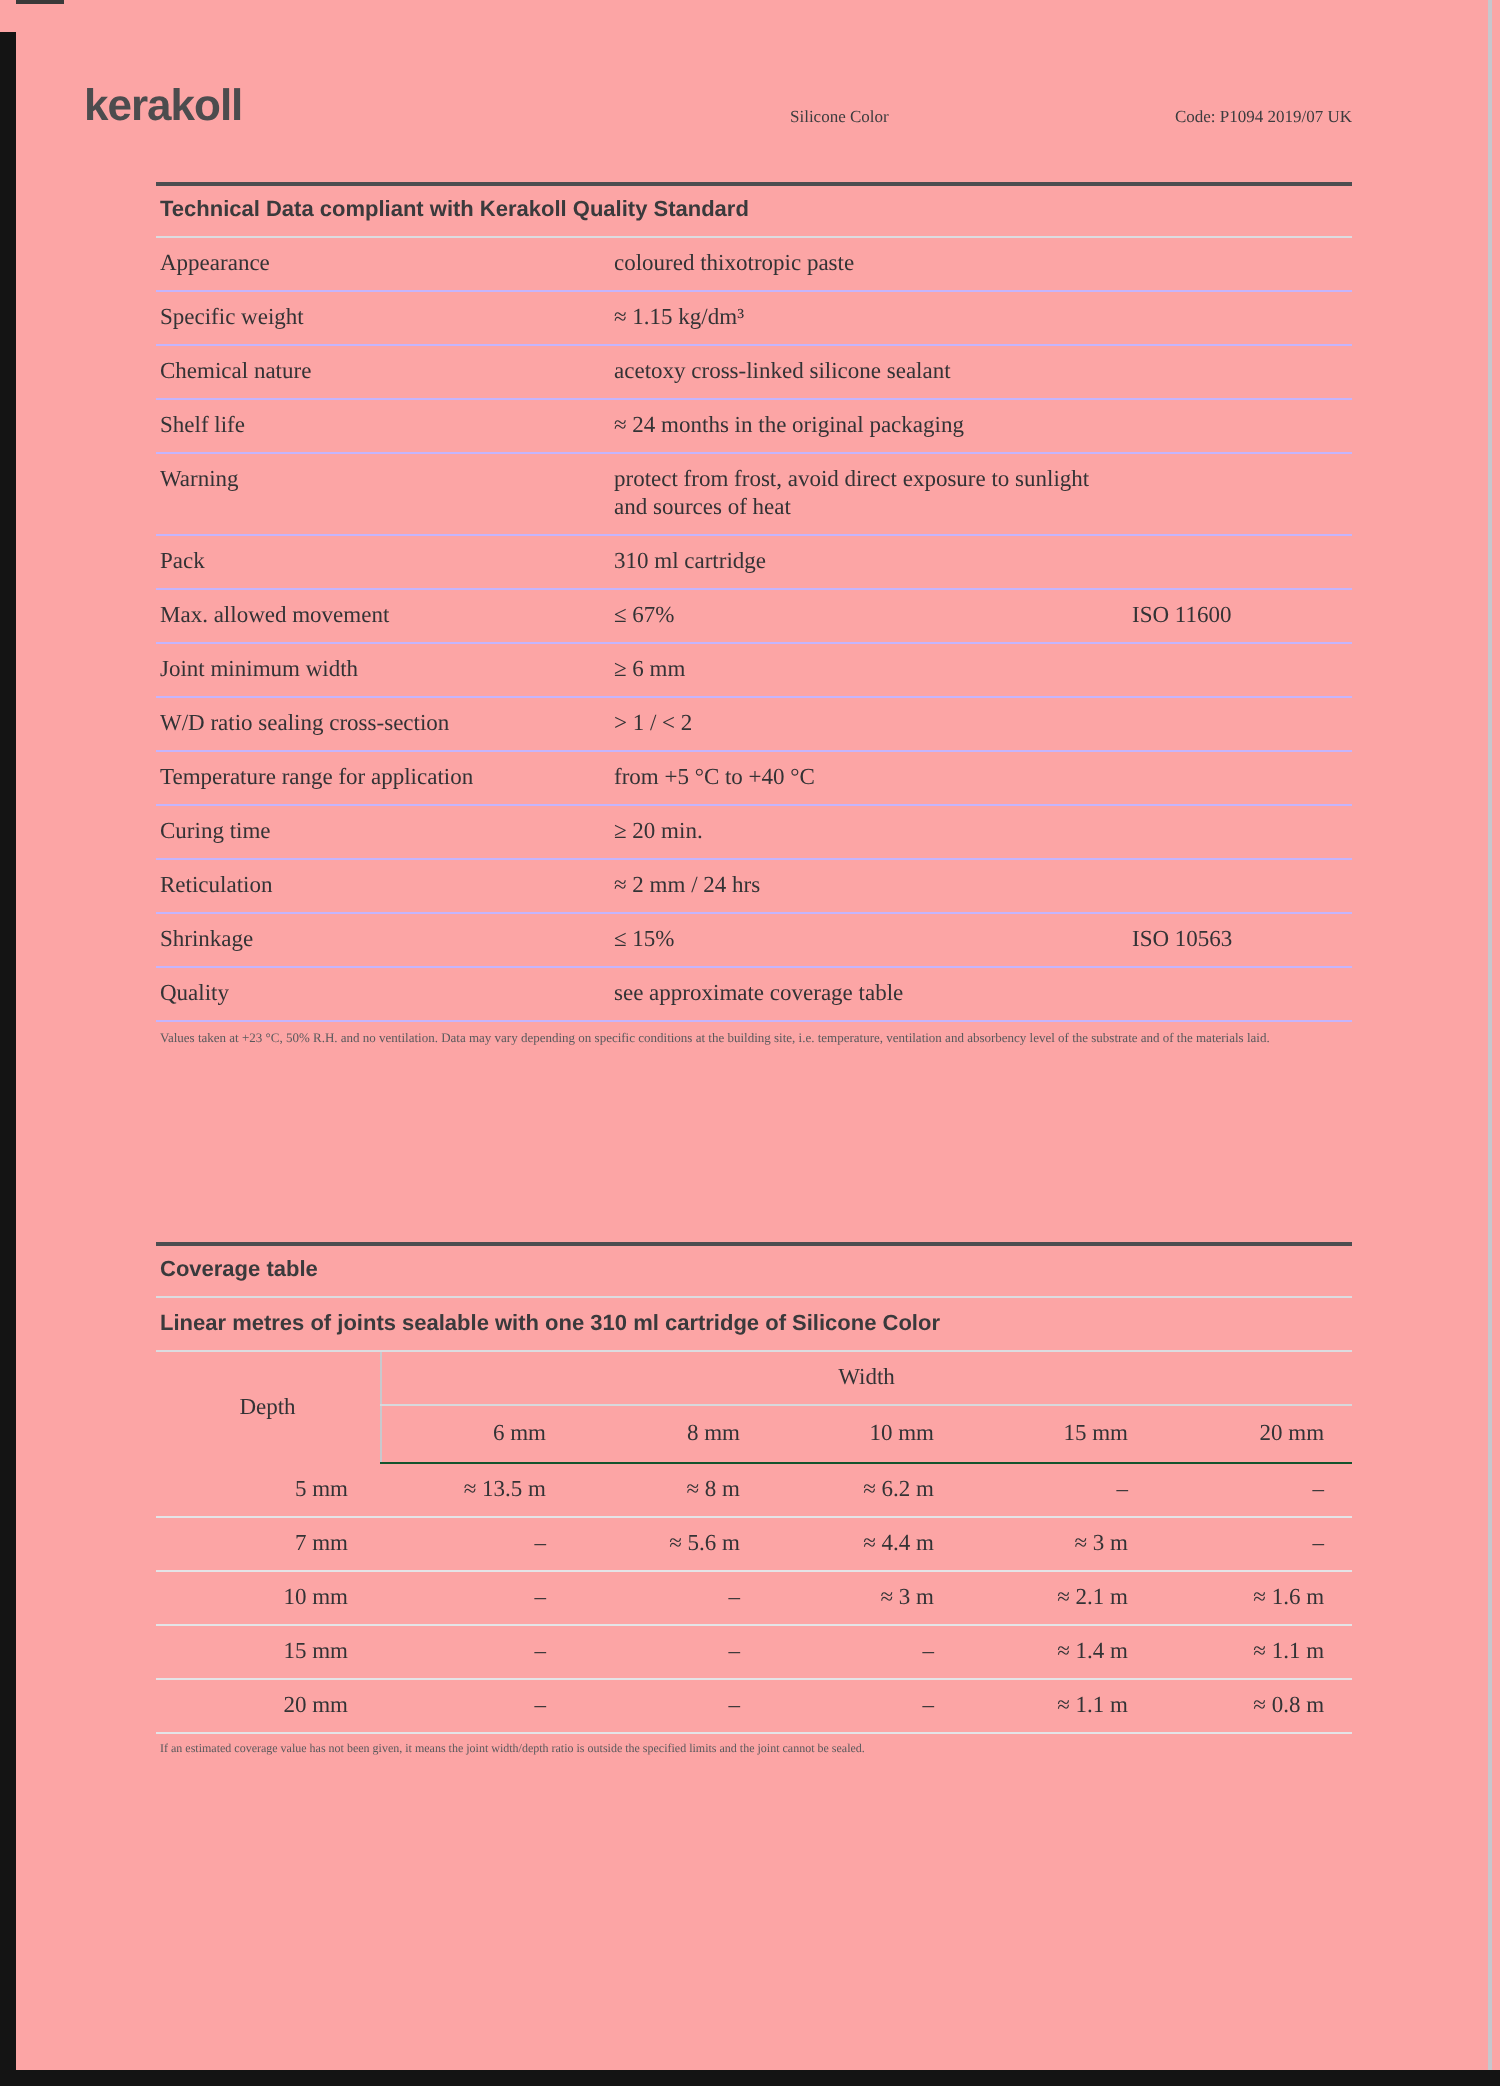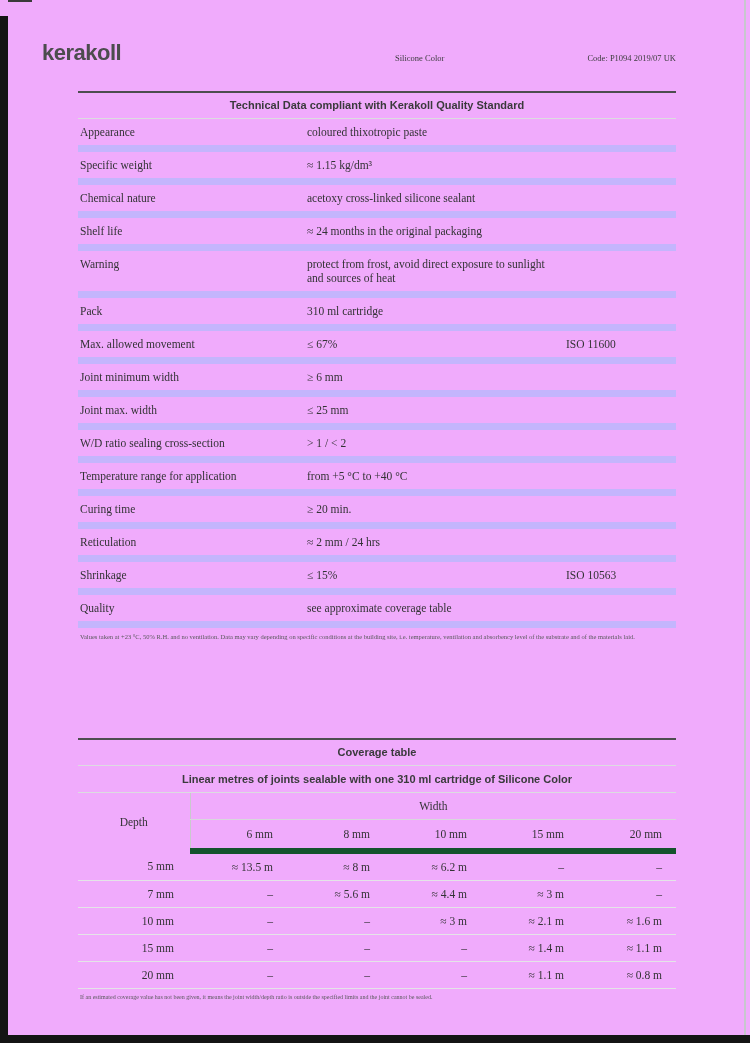--- a/index.html
+++ b/index.html
@@ -2,63 +2,63 @@
 <html><head>
 <meta charset="utf-8">
 <style>
   html,body{margin:0;padding:0;}
   body{
     width:750px;height:1043px;position:relative;overflow:hidden;
     background:#f4f4f6;
     font-family:"Liberation Serif", serif;
     color:#39393b;
   }
-  .page{position:absolute;inset:0;background:#f0abfc;}
+  .page{position:absolute;inset:0;background:#fca5a5;}
   .edge-left{position:absolute;left:0;top:16px;bottom:0;width:8px;background:#141414;}
   .edge-bottom{position:absolute;left:0;right:0;bottom:0;height:8px;background:#141414;}
   .edge-right{position:absolute;right:4px;top:0;bottom:8px;width:2px;background:#c7c7cd;}
   .edge-top-notch{position:absolute;top:0;left:8px;width:24px;height:2px;background:#3a3a3a;}
 
   
   .logo{position:absolute;left:42px;top:40px;font-family:"Liberation Sans",sans-serif;
         font-weight:700;font-size:22px;letter-spacing:-0.5px;color:#4c4c4e;}
   .doc-title{position:absolute;left:395px;top:53px;font-size:8.5px;color:#3c3c3e;}
   .doc-code{position:absolute;right:74px;top:53px;font-size:8.5px;color:#3c3c3e;text-align:right;padding-left:16px;}
 
   
   .content{position:absolute;left:78px;top:91px;width:598px;}
 
   .sec-title{
     font-family:"Liberation Sans",sans-serif;font-weight:700;font-size:11px;color:#3a3a3c;
-    padding:6px 2px 7px 2px;border-bottom:1px solid #dcdce0;text-align:center;
+    padding:6px 2px 7px 2px;border-bottom:1px solid #dcdce0;
   }
   .rule-dark{border-top:2px solid #4d4d50;}
 
   table{border-collapse:collapse;width:100%;table-layout:fixed;font-size:11.5px;color:#333335;}
 
   
-  .tech-table td{padding:6px 0;line-height:14px;vertical-align:top;border-bottom:7px solid #c4b5fd;}
+  .tech-table td{padding:6px 0;line-height:14px;vertical-align:top;border-bottom:1px solid #c4b5fd;}
   .tech-table .lbl{width:227px;padding-left:2px;}
   .tech-table .val{width:255px;}
   .tech-table .std{width:auto;padding-left:4px;}
 
   .finenote{
     font-size:6.5px;line-height:8px;color:#59595c;margin:5px 0 0 0;padding:0 2px;
   }
 
   
   .coverage{margin-top:97px;}
   .cov-sub{border-top:none;margin-top:1px;}
   .cov-table th{font-weight:400;line-height:14px;}
   .cov-table .w-group{border-left:1px solid #c9c9cd;border-bottom:1px solid #d8d8dc;
        text-align:center;padding:6px 0;}
   .cov-table .w-col{border-left:none;text-align:right;padding:7px 14px 7px 0;}
   .cov-table .w-col.first{border-left:1px solid #c9c9cd;}
   .cov-table .depth-h{text-align:center;vertical-align:middle;padding:0;}
-  .cov-table .hdr-row2 th{border-bottom:6px solid #14532d;}
+  .cov-table .hdr-row2 th{border-bottom:1px solid #14532d;}
   .cov-table td{border-bottom:1px solid #e4e4e7;padding:6px 14px 6px 0;text-align:right;line-height:14px;}
   .cov-table td.depth-cell{padding-right:16px;}
   .cov-foot{margin-top:4px;font-size:6px;line-height:8px;}
 </style>
 </head>
 <body>
 
 <div class="page">
 
   <div class="logo">kerakoll</div>
@@ -102,25 +102,20 @@
           <td class="std"></td>
         </tr>
         <tr>
           <td class="lbl">Max. allowed movement</td>
           <td class="val">≤ 67%</td>
           <td class="std">ISO 11600</td>
         </tr>
         <tr>
           <td class="lbl">Joint minimum width</td>
           <td class="val">≥ 6 mm</td>
-          <td class="std"></td>
-        </tr>
-        <tr>
-          <td class="lbl">Joint max. width</td>
-          <td class="val">≤ 25 mm</td>
           <td class="std"></td>
         </tr>
         <tr>
           <td class="lbl">W/D ratio sealing cross-section</td>
           <td class="val">&gt; 1 / &lt; 2</td>
           <td class="std"></td>
         </tr>
         <tr>
           <td class="lbl">Temperature range for application</td>
           <td class="val">from +5 °C to +40 °C</td>

